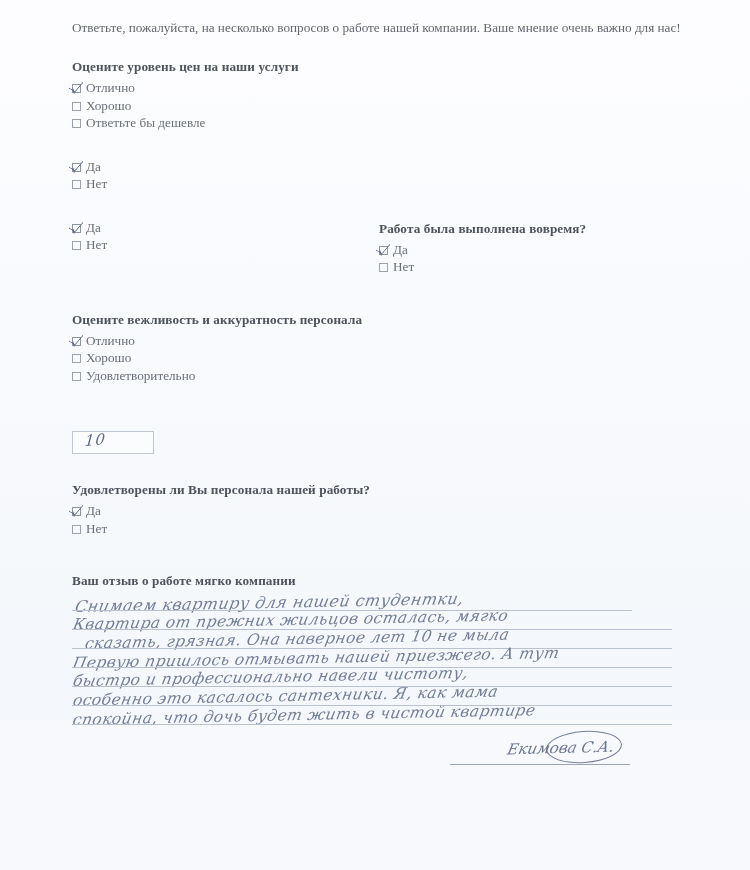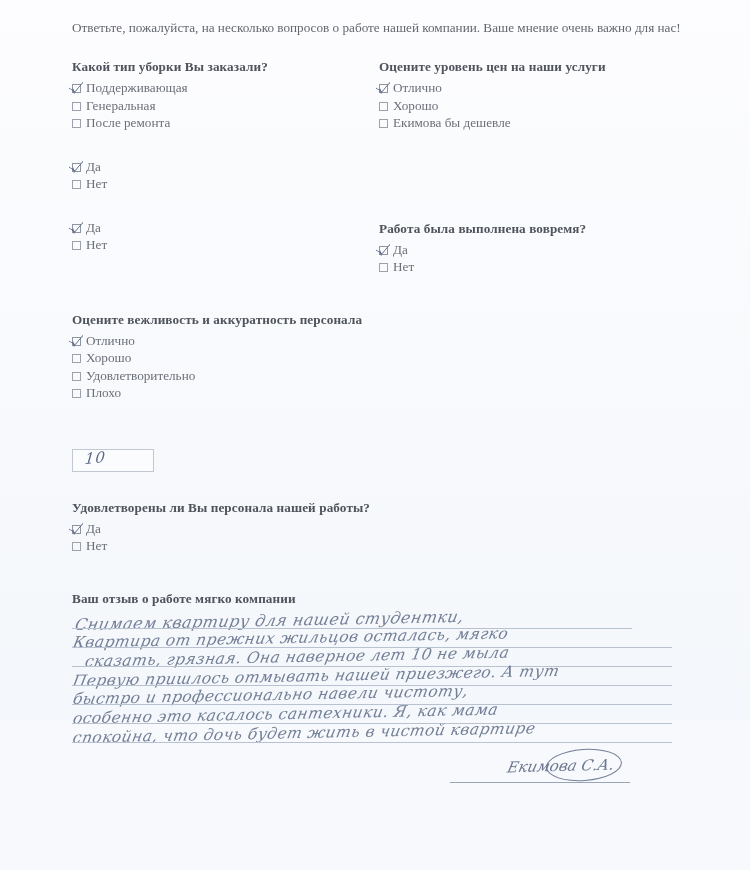--- a/index.html
+++ b/index.html
@@ -186,48 +186,33 @@
 </style>
 </head>
 <body>
 
 <div class="page">
   <div class="content">
 
     <div class="intro">Ответьте, пожалуйста, на несколько вопросов о работе нашей компании. Ваше мнение очень важно для нас!</div>
 
     <div class="cols">
-      <div class="col-left qblock">
-        <div class="qtitle">Какой тип уборки Вы заказали?</div>
-        <div class="opt">
-          <span class="box checked"></span>
-          <span>Поддерживающая</span>
-        </div>
-        <div class="opt">
-          <span class="box"></span>
-          <span>Генеральная</span>
-        </div>
-        <div class="opt">
-          <span class="box"></span>
-          <span>После ремонта</span>
-        </div>
-      </div>
       <div class="col-right qblock">
         <div class="qtitle">Оцените уровень цен на наши услуги</div>
         <div class="opt">
           <span class="box checked"></span>
           <span>Отлично</span>
         </div>
         <div class="opt">
           <span class="box"></span>
           <span>Хорошо</span>
         </div>
         <div class="opt">
           <span class="box"></span>
-          <span>Екимова бы дешевле</span>
+          <span>Ответьте бы дешевле</span>
         </div>
       </div>
     </div>
 
     <div class="spacer-md"></div>
 
     <div class="qblock">
       <div class="opt">
         <span class="box checked"></span>
         <span>Да</span>
@@ -272,24 +257,20 @@
         <span class="box checked"></span>
         <span>Отлично</span>
       </div>
       <div class="opt">
         <span class="box"></span>
         <span>Хорошо</span>
       </div>
       <div class="opt">
         <span class="box"></span>
         <span>Удовлетворительно</span>
-      </div>
-      <div class="opt">
-        <span class="box"></span>
-        <span>Плохо</span>
       </div>
     </div>
 
     <div class="spacer-lg"></div>
 
     <div class="qblock">
       <div class="score-box">
         <span class="score-value">10</span>
       </div>
     </div>

